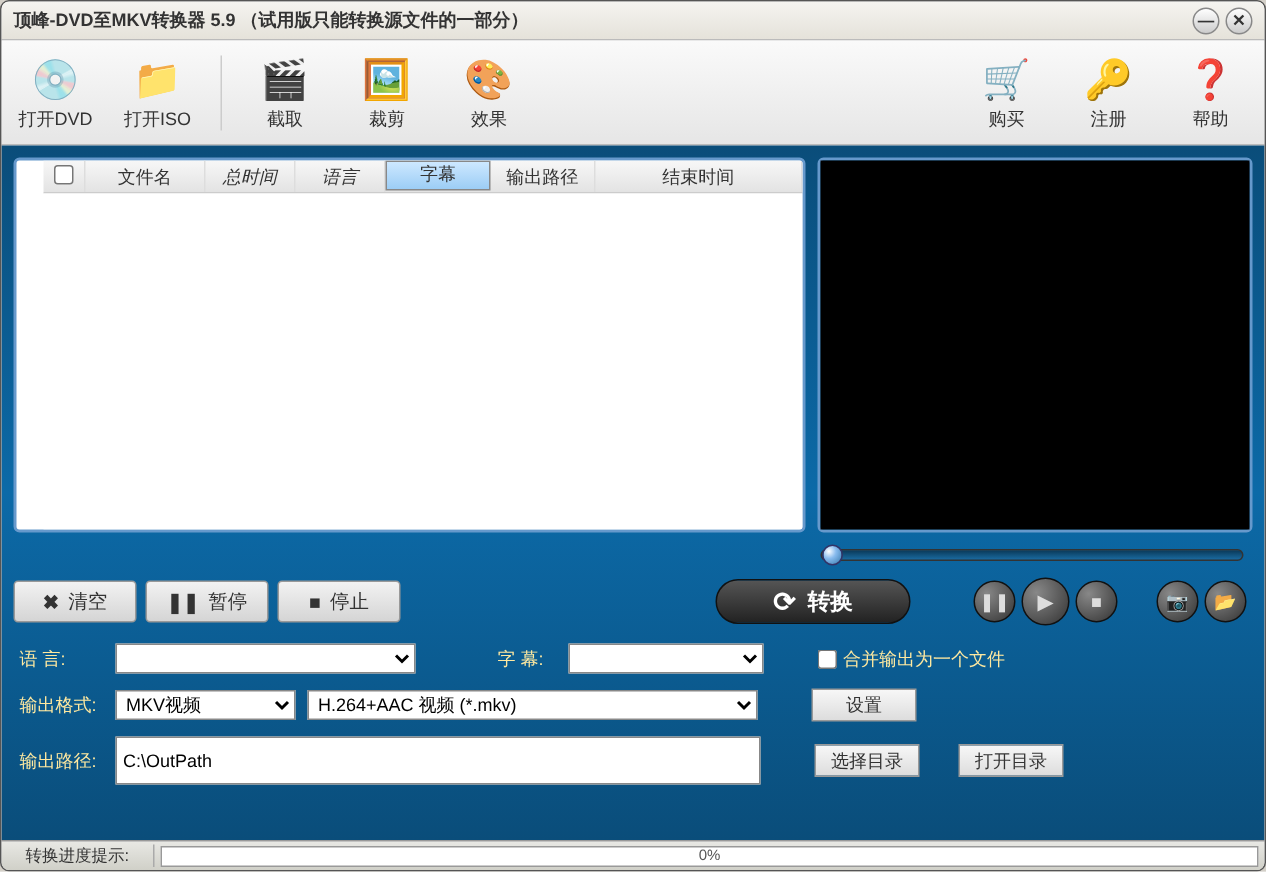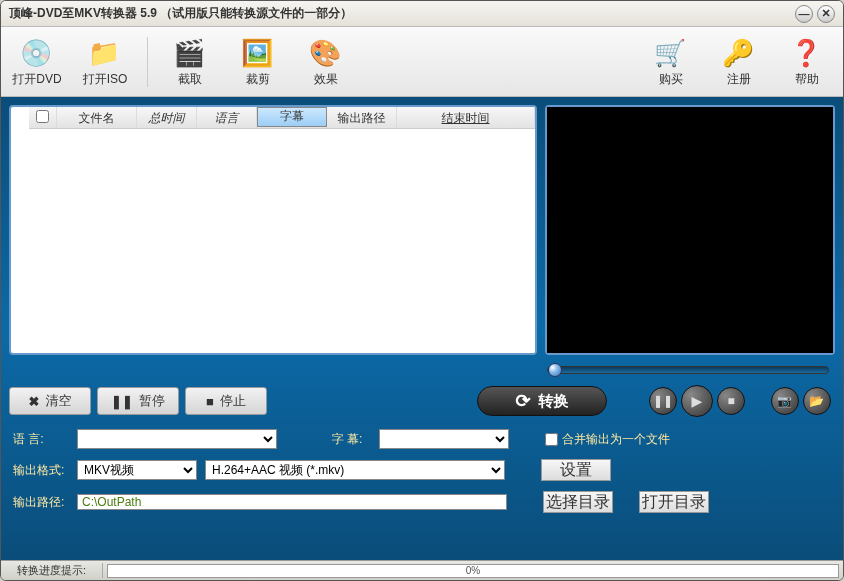--- a/index.html
+++ b/index.html
@@ -46,22 +46,22 @@
 .ctrl-spacer { flex:1; }
 .playctrls { display:flex; gap:4px; align-items:center; padding-right:4px;}
 .circbtn { width:28px; height:28px; border-radius:50%; background:radial-gradient(circle at 30% 30%, #888,#333); border:1px solid #111; display:flex; align-items:center; justify-content:center; color:#ddd; cursor:pointer; font-size:12px;}
 .circbtn.big { width:32px; height:32px; font-size:14px;}
 
 
 .settings { padding:6px 4px; display:flex; flex-direction:column; gap:10px; font-size:12px; color:#ffe9a0;}
 .srow { display:flex; align-items:center; gap:8px;}
 .lbl { width:56px; color:#ffe9a0; text-align:left;}
 .sel { height:20px; background:#fff; border:1px solid #888; font-size:12px; padding:0 2px;}
-.txt { height:16px; background:#fff; border:1px solid #888; font-size:12px; padding:0 4px; color:#4d7c0f;}
-.sbtn { height:22px; min-width:70px; background:linear-gradient(#f7f7f7,#ddd); border:1px solid #999; font-size:16px; cursor:pointer; color:#333;}
+.txt { height:32px; background:#fff; border:1px solid #888; font-size:12px; padding:0 4px; color:#000000;}
+.sbtn { height:22px; min-width:70px; background:linear-gradient(#f7f7f7,#ddd); border:1px solid #999; font-size:12px; cursor:pointer; color:#333;}
 .chk { display:flex; align-items:center; gap:4px; color:#ffe9a0;}
 
 
 .statusbar { height:20px; background:linear-gradient(#e8e8e4,#d0d0c8); border-top:1px solid #999; display:flex; align-items:center; font-size:11px; color:#333;}
 .status-label { padding:0 16px; border-right:1px solid #aaa;}
 .progress-wrap { flex:1; height:14px; margin:0 4px; background:#fff; border:1px solid #999; position:relative; display:flex; align-items:center; justify-content:center;}
 .progress-text { font-size:10px; color:#555;}
 </style>
 </head>
 <body>
@@ -120,21 +120,21 @@
     <div class="row-top">
 
       <div class="filelist-wrap">
         <div class="hdr">
           <div class="hdr-cell" style="width:28px;"><input type="checkbox" style=""></div>
           <div class="hdr-cell" style="width:80px;">文件名</div>
           <div class="hdr-cell" style="width:60px;font-style:italic;">总时间</div>
           <div class="hdr-cell" style="width:60px;font-style:italic;">语言</div>
           <div class="hdr-cell sel" style="width:70px;">字幕</div>
           <div class="hdr-cell" style="width:70px;">输出路径</div>
-          <div class="hdr-cell" style="flex:1;text-decoration:underline;">结束时间</div>
+          <div class="hdr-cell" style="flex:1;">结束时间</div>
         </div>
         <div class="filelist-body"></div>
       </div>
 
       <div class="preview-wrap">
         <div class="preview-screen"></div>
       </div>
     </div>
 
     <div class="slider-row">

